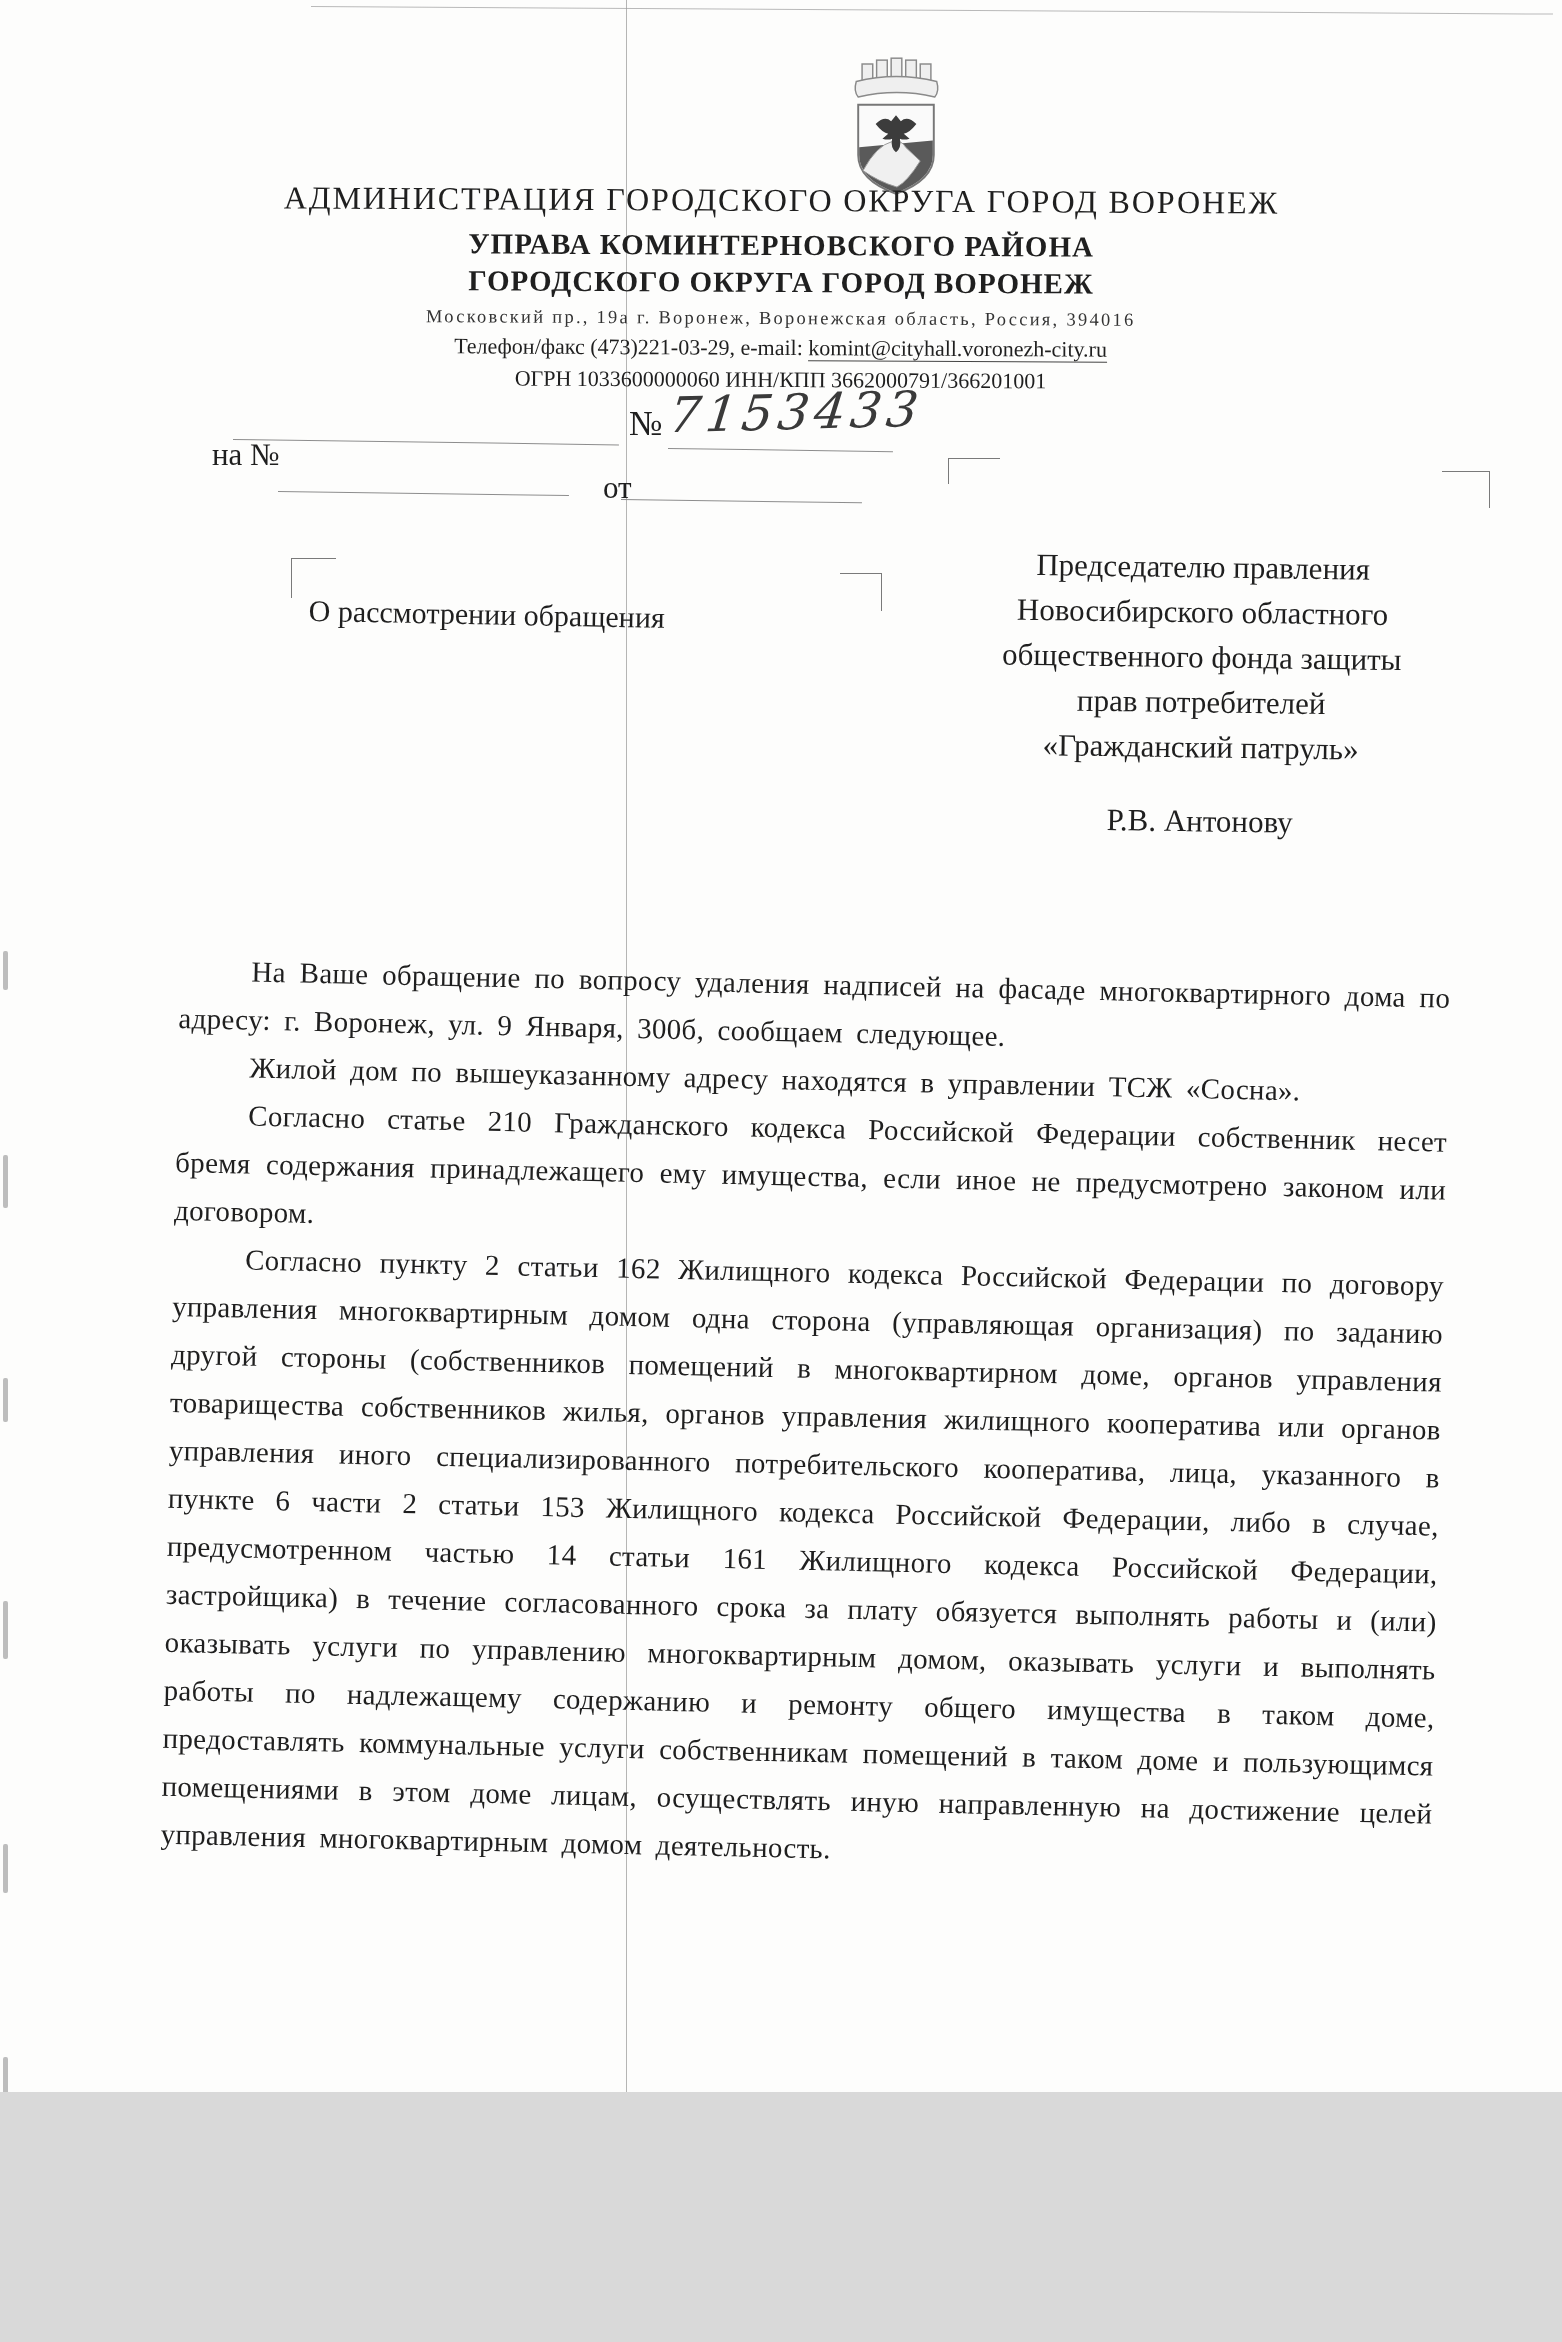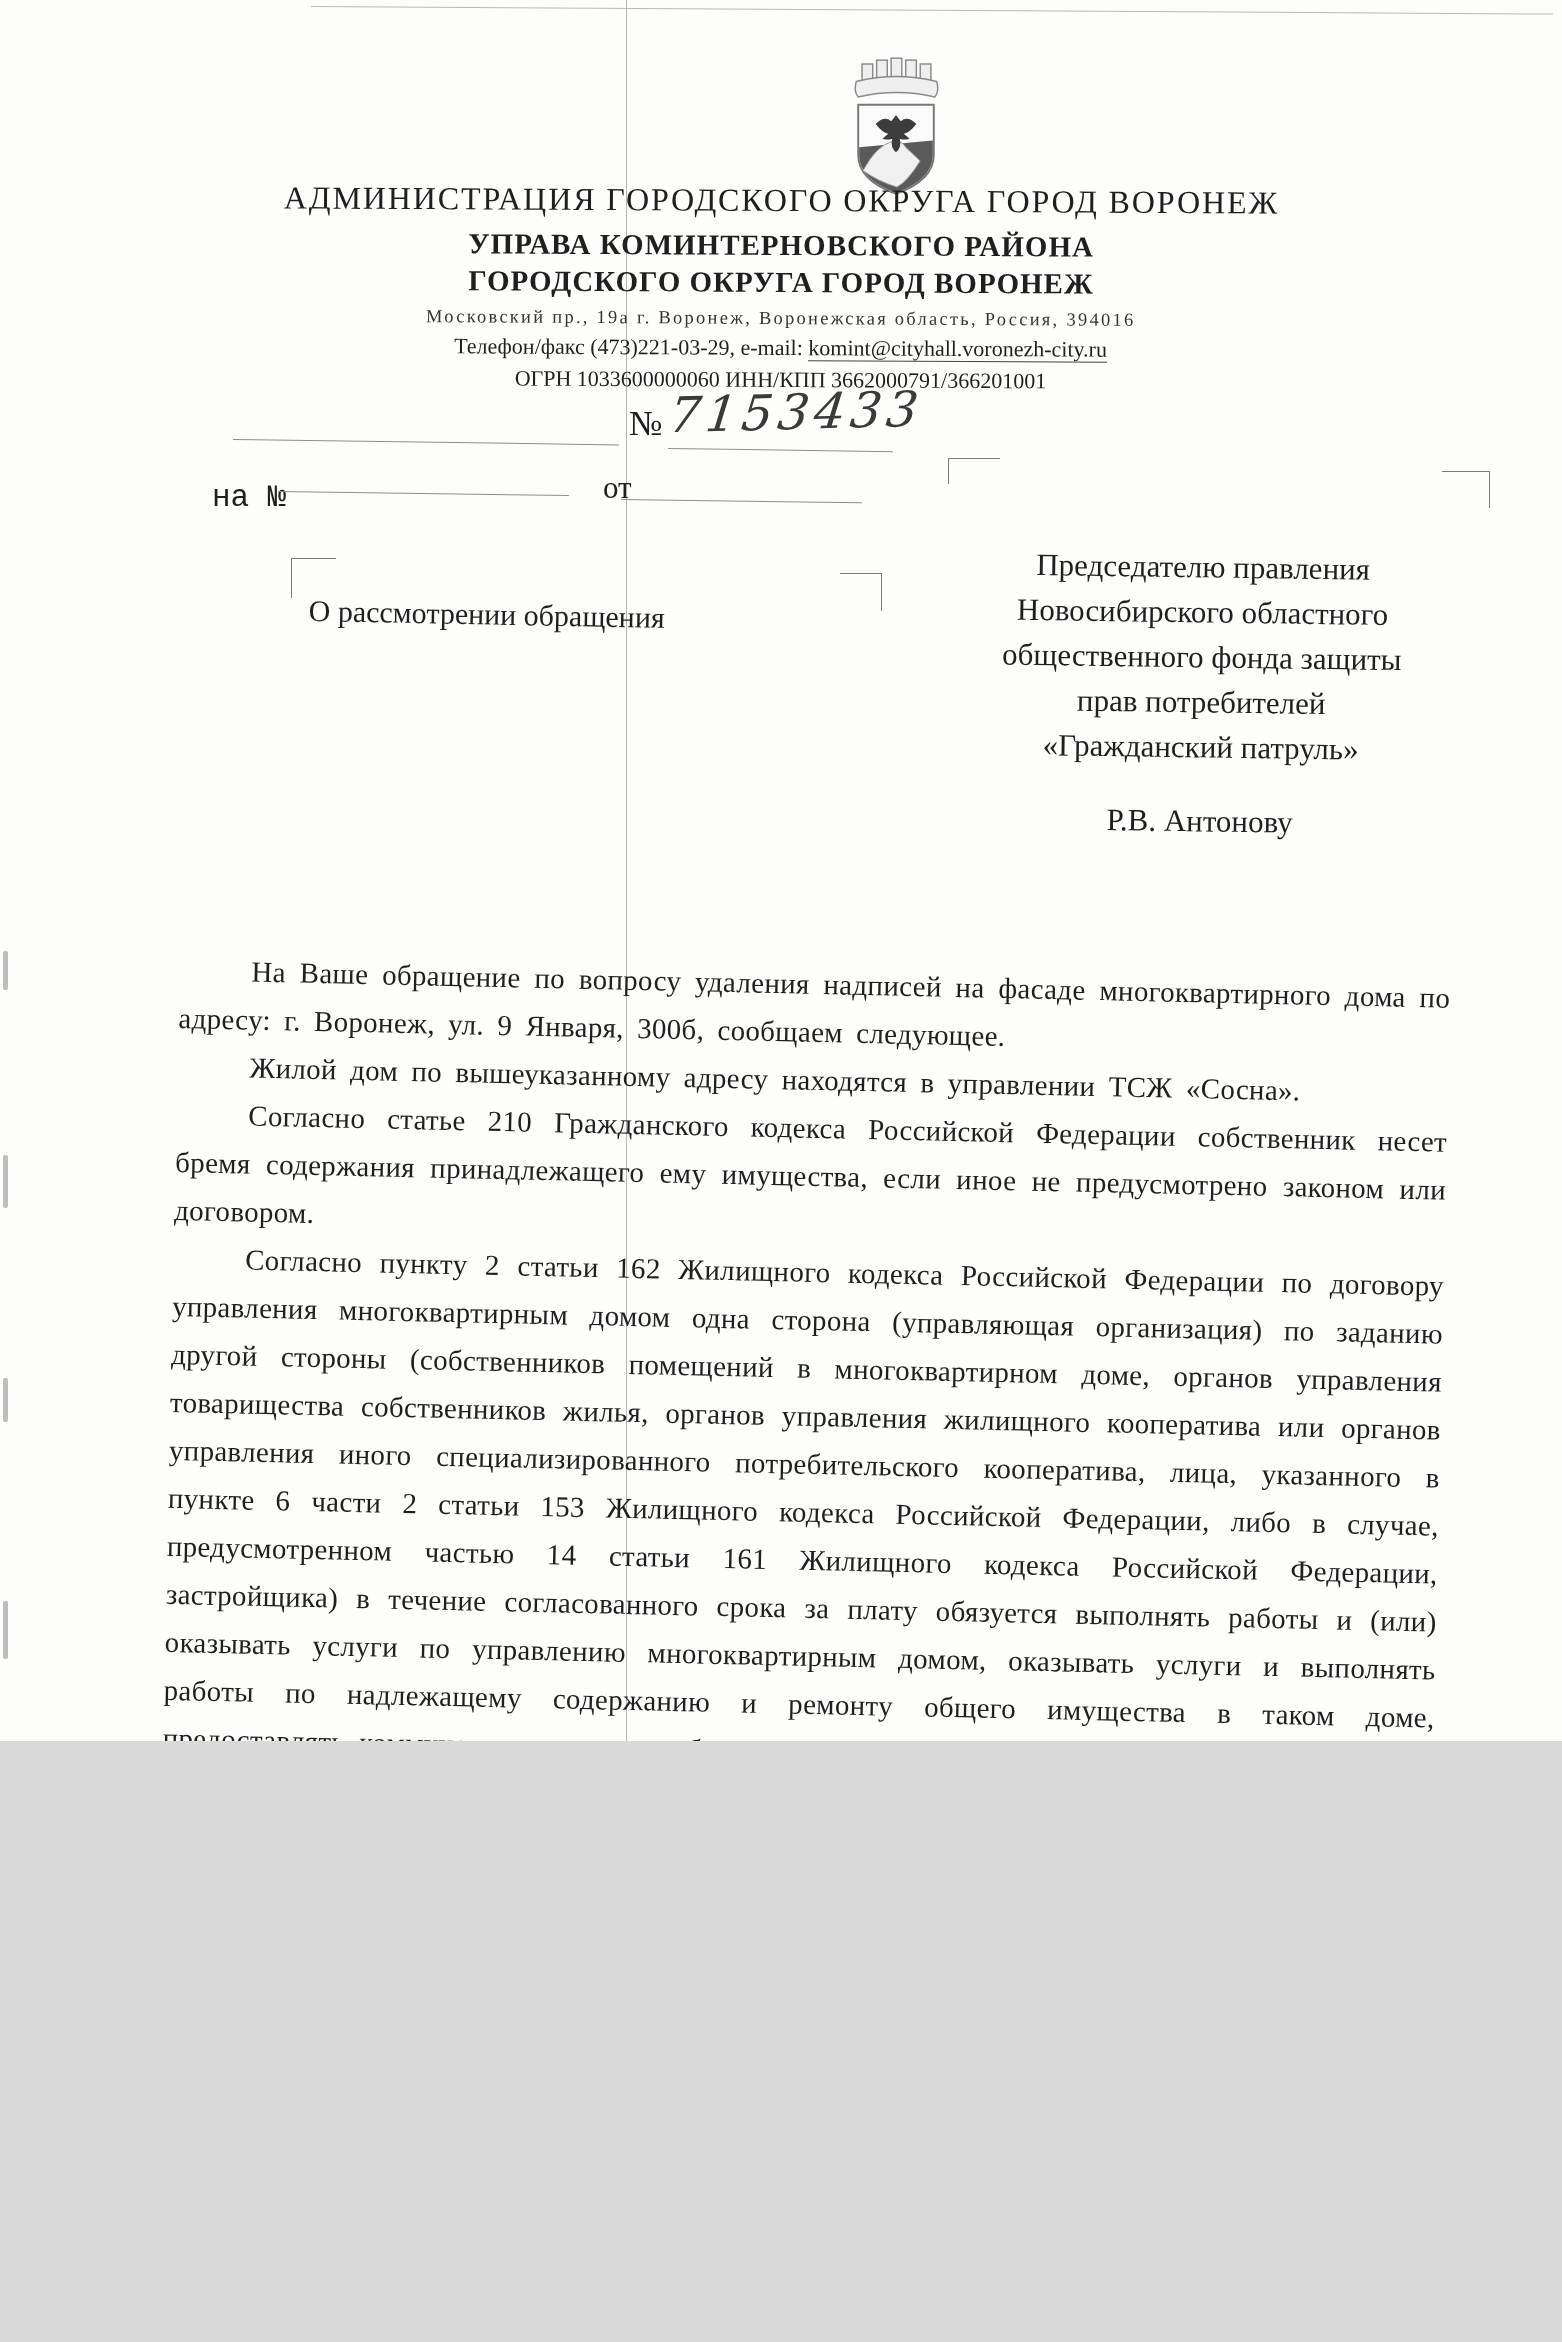--- a/index.html
+++ b/index.html
@@ -1,18 +1,18 @@
 <!DOCTYPE html>
 <html><head>
 <meta charset="utf-8">
 <style>
   html,body { margin:0; padding:0; background:#d9d9d9; }
   .page {
     position:relative;
-    width:1562px; height:1741px;
+    width:1562px; height:2092px;
     margin:0 auto;
     background:#fdfdfc;
     overflow:hidden;
     font-family:"Liberation Serif","DejaVu Serif",serif;
     color:#1f1f1f;
   }
   
   .top-hairline{ position:absolute; left:311px; top:5.8px; width:1242px; height:0;
     border-top:1.9px solid #b9b9b9; transform:rotate(0.35deg); transform-origin:0 0; }
   .fold-line{ position:absolute; left:626px; top:0; width:1px; height:2251px;
@@ -31,21 +31,21 @@
   .phone .email{ border-bottom:1.5px solid #444; }
   .ogrn{ font-size:22px; margin:0; }
 
   
   .blank-line{ position:absolute; height:0; border-top:1.5px solid #8d8d8d;
     transform-origin:0 0; transform:rotate(0.8deg); }
   .no-label{ position:absolute; left:629px; top:404px; font-size:35px; }
   .no-value{ position:absolute; left:670px; top:384px; font-size:49px;
     font-style:italic; font-family:"DejaVu Serif",serif; color:#3a3a3a;
     letter-spacing:4.9px; transform:skewX(-8deg) rotate(-1.5deg); }
-  .na-label{ position:absolute; left:212px; top:480px; font-size:31px;font-family:Liberation Mono, monospace; }
+  .na-label{ position:absolute; left:212px; top:437px; font-size:31px; }
   .ot-label{ position:absolute; left:603px; top:470px; font-size:31px; }
 
   
   .bk{ position:absolute; }
   .bk-tl{ border-top:1.9px solid #7a7a7a; border-left:1.9px solid #7a7a7a; }
   .bk-tr{ border-top:1.9px solid #7a7a7a; border-right:1.9px solid #7a7a7a; }
 
   
   .addressee{ position:absolute; left:961px; top:541px; width:485px;
     text-align:center; font-size:31px; line-height:45px;

